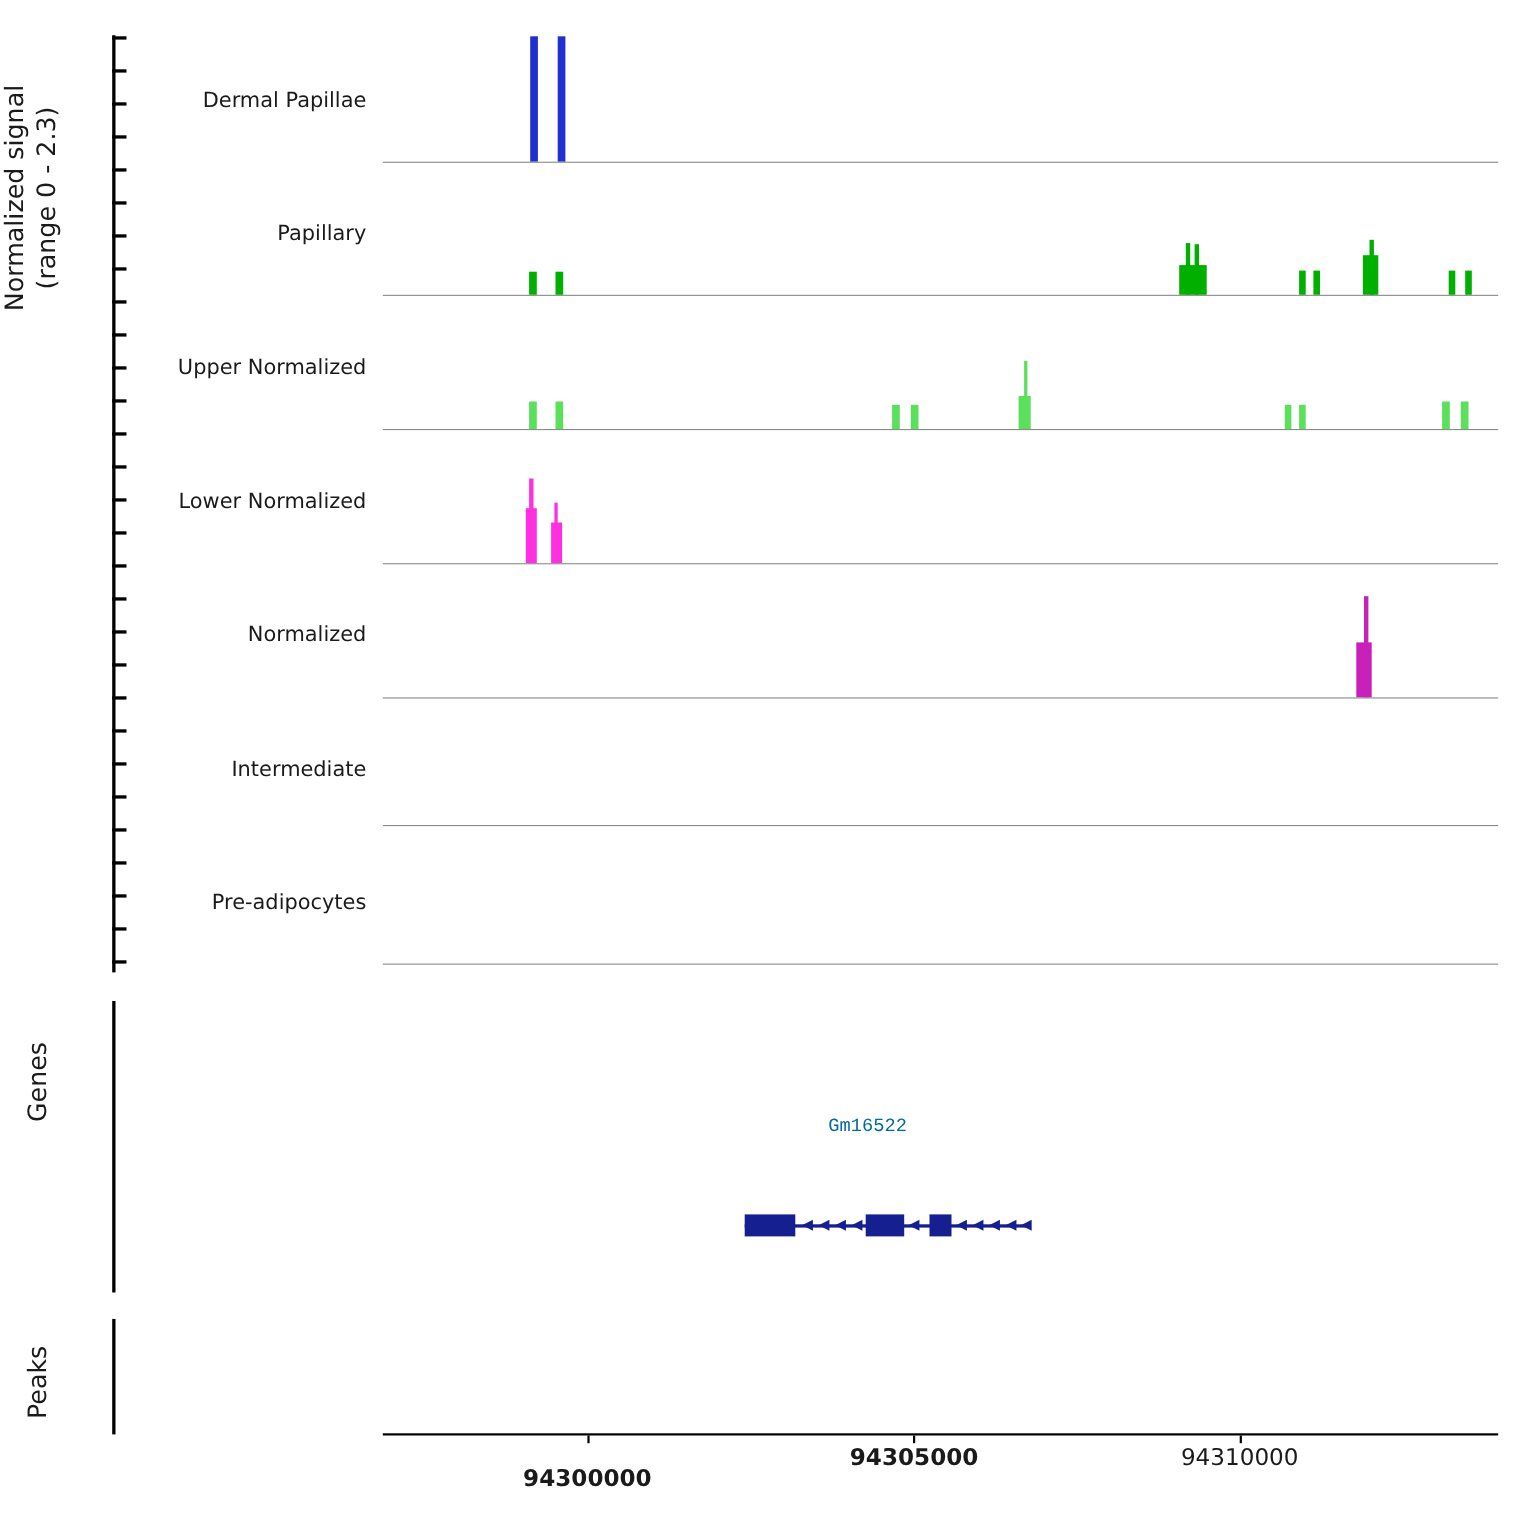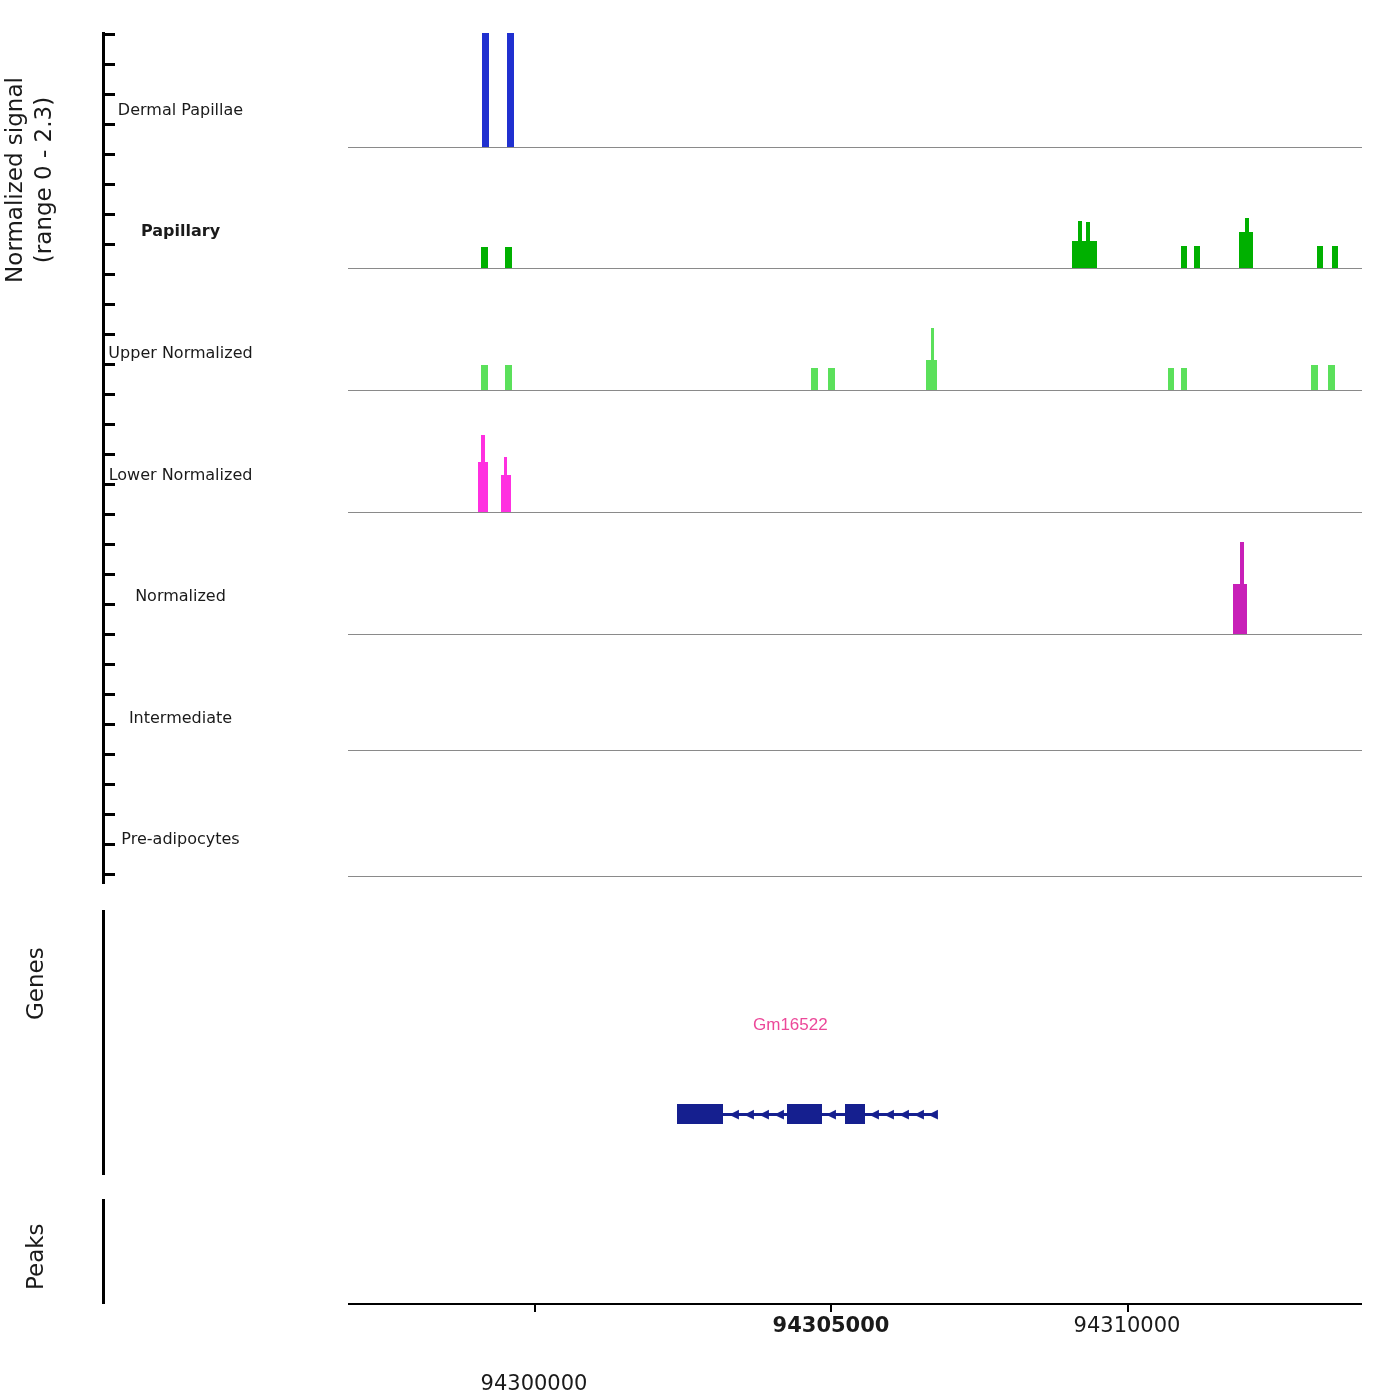--- a/index.html
+++ b/index.html
@@ -48,38 +48,37 @@
   }
   .track .baseline {
     position: absolute;
     left: 0; bottom: 0;
     width: 100%;
     height: 1px;
     background: #8a8a8a;
   }
   .track-label {
     position: absolute;
-    text-align: center;
-    font-size: 16px;
+    text-align: right;
+    font-size: 19px;
     color: #1a1a1a;
     white-space: nowrap;
-    margin-top: 20px;
   }
   .peaks-area { position: absolute; left: 0; bottom: 1px; width: 100%; height: 100%; }
   .peak {
     position: absolute;
     bottom: 0;
   }
 
   
   .gene-name {
     position: absolute;
-    font-family: Liberation Sans, sans-serif;
+    font-family: Liberation Mono, monospace;
     font-size: 17px;
-    color: #ec4899;
+    color: #0369a1;
     white-space: nowrap;
   }
   .gene-line {
     position: absolute;
     background: #151f8f;
     height: 3px;
   }
   .gene-exon {
     position: absolute;
     background: #151f8f;
@@ -173,21 +172,21 @@
     <span>Dermal Papillae</span>
   </div>
   <div class="track" style="top:32px; height:116px;">
     <div class="peaks-area">
       <div class="peak" style="left:134px; width:7px; height:114px; background:#2030d0;"></div>
       <div class="peak" style="left:159px; width:7px; height:114px; background:#2030d0;"></div>
     </div>
     <div class="baseline"></div>
   </div>
 
-  <div class="track-label" style="left:28px; top:201px; width:305px;font-weight:bold;">
+  <div class="track-label" style="left:28px; top:201px; width:305px;">
     <span>Papillary</span>
   </div>
   <div class="track" style="top:153px; height:116px;">
     <div class="peaks-area">
       <div class="peak" style="left:133px; width:7px; height:21px; background:#00b000;"></div>
       <div class="peak" style="left:157px; width:7px; height:21px; background:#00b000;"></div>
       <div class="peak" style="left:724px; width:25px; height:27px; background:#00b000;"></div>
       <div class="peak" style="left:730px; width:4px; height:47px; background:#00b000;"></div>
       <div class="peak" style="left:738px; width:4px; height:46px; background:#00b000;"></div>
       <div class="peak" style="left:833px; width:6px; height:22px; background:#00b000;"></div>
@@ -291,21 +290,21 @@
     <span>Peaks</span>
   </div>
   <div style="position:absolute; left:348px; top:1199px; width:1014px; height:105px;"></div>
 
   <div class="xaxis-line" style="top:1303px;"></div>
 
   <div class="xtick" style="left:534px; top:1305px;"></div>
   <div class="xtick" style="left:830px; top:1305px;"></div>
   <div class="xtick" style="left:1127px; top:1305px;"></div>
 
-  <div class="xticklabel" style="left:444px; top:1371px; width:180px;">
+  <div class="xticklabel" style="left:444px; top:1332px; width:180px;font-weight:bold;">
     <span>94300000</span>
   </div>
   <div class="xticklabel" style="left:741px; top:1313px; width:180px;font-weight:bold;">
     <span>94305000</span>
   </div>
   <div class="xticklabel" style="left:1037px; top:1313px; width:180px;">
     <span>94310000</span>
   </div>
 
 

